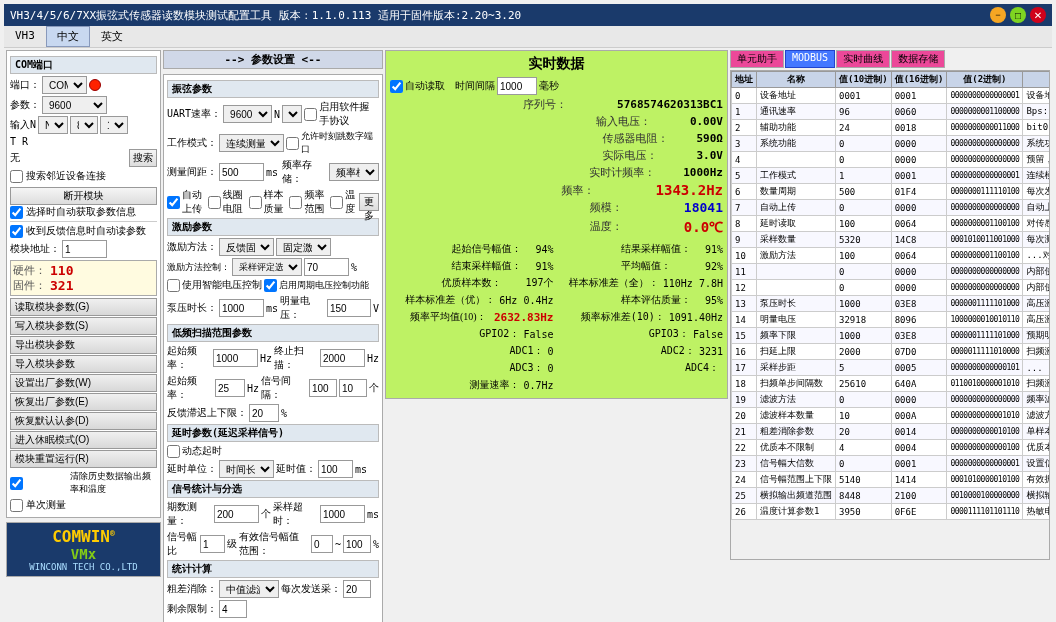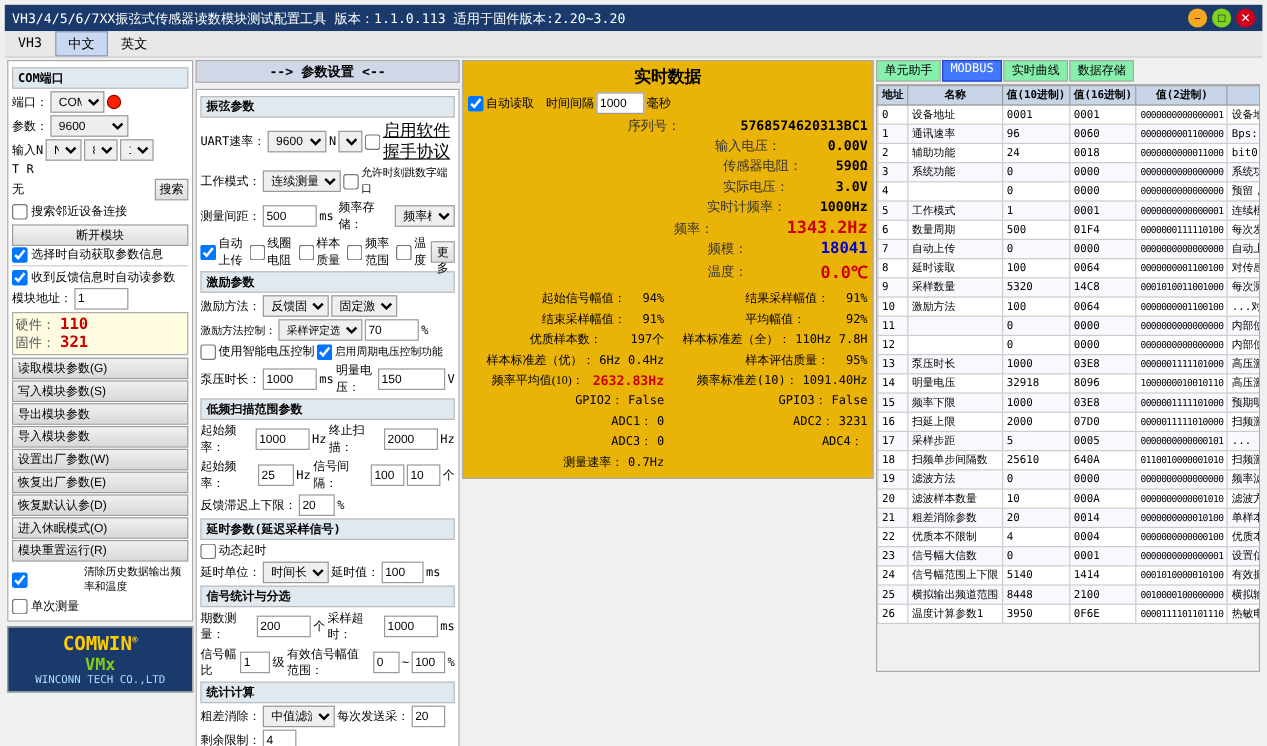--- a/index.html
+++ b/index.html
@@ -25,21 +25,21 @@
     .form-row { display: flex; align-items: center; gap: 2px; margin-bottom: 2px; font-size: 10px; }
     .form-label { flex-shrink: 0; font-size: 10px; }
     input[type=text], select { font-size: 10px; border: 1px solid #999; padding: 1px 2px; height: 18px; }
     .small-input { width: 45px; }
     .med-input { width: 65px; }
     .btn { background: linear-gradient(to bottom, #f5f5f5, #ddd); border: 1px solid #999; padding: 1px 6px; cursor: pointer; font-size: 10px; height: 20px; }
     .btn-small { padding: 1px 3px; height: 18px; font-size: 10px; }
     .checkbox-row { display: flex; align-items: center; gap: 3px; font-size: 10px; margin-bottom: 2px; }
     .led-red { width: 12px; height: 12px; background: #ff2200; border-radius: 50%; border: 1px solid #990000; display: inline-block; }
     .status-bar { background: #e0e0e0; border-top: 1px solid #aaa; display: flex; gap: 10px; padding: 2px 6px; font-size: 10px; }
-    .realtime-panel { background: #eab308; border: 1px solid #aaa; padding: 4px; }
+    .realtime-panel { background: #bef264; border: 1px solid #aaa; padding: 4px; }
     .realtime-title { text-align: center; font-size: 14px; font-weight: bold; margin-bottom: 4px; color: #000; }
     .rt-row { display: flex; align-items: center; font-size: 11px; margin-bottom: 2px; gap: 4px; justify-content: flex-end; }
     .rt-label { color: #333; min-width: 90px; }
     .rt-value { font-weight: bold; color: #000; }
     .rt-value-big { font-size: 14px; font-weight: bold; color: #cc0000; }
     .rt-value-blue { font-size: 13px; font-weight: bold; color: #0000cc; }
     .rt-grid { display: grid; grid-template-columns: 1fr 1fr; gap: 1px 6px; font-size: 10px; }
     .modbus-table { width: 100%; border-collapse: collapse; font-size: 9px; }
     .modbus-table th { background: #c8d4e8; border: 1px solid #999; padding: 1px 3px; font-size: 9px; white-space: nowrap; }
     .modbus-table td { border: 1px solid #ccc; padding: 1px 3px; white-space: nowrap; font-size: 9px; }
@@ -51,21 +51,21 @@
     .inline-select { height: 18px; font-size: 10px; border: 1px solid #999; }
     .hardware-info { border: 1px solid #aaa; padding: 2px; background: #fffbe0; margin: 2px 0; font-size: 11px; }
     .hw-row { display: flex; gap: 4px; font-size: 11px; }
     .hw-label { color: #555; }
     .hw-value { font-weight: bold; color: #cc0000; font-size: 13px; }
     .read-btn-group { display: flex; flex-direction: column; gap: 1px; margin: 2px 0; }
     .read-btn { font-size: 10px; padding: 1px 4px; background: linear-gradient(to bottom, #f0f0f0, #d8d8d8); border: 1px solid #999; cursor: pointer; text-align: left; width: 100%; }
     .divider { height: 1px; background: #ccc; margin: 2px 0; }
     .checkbox-label { font-size: 10px; }
     .modbus-tabs { display: flex; gap: 1px; margin-bottom: 2px; }
-    .mtab { padding: 1px 6px; border: 1px solid #aaa; background: #86efac; cursor: pointer; font-size: 10px; }
+    .mtab { padding: 1px 6px; border: 1px solid #aaa; background: #ec4899; cursor: pointer; font-size: 10px; }
     .mtab.active { background: #4477ff; color: #fff; border-color: #2244cc; }
   </style>
 </head>
 <body>
 
 <div class="main-container">
 
   <div class="title-bar">
     <span>VH3/4/5/6/7XX振弦式传感器读数模块测试配置工具  版本：1.1.0.113 适用于固件版本:2.20~3.20</span>
     <div class="title-bar-right">
@@ -173,21 +173,21 @@
     <div class="middle-panel">
       <div class="panel-title">--&gt;  参数设置  &lt;--</div>
       <div class="panel" style="flex:1;overflow-y:auto;font-size:10px;">
         <div class="section-title">振弦参数</div>
         <div class="form-row">
           <span class="form-label">UART速率：</span>
           <select class="inline-select" style="width:55px"><option>9600</option></select>
           <span>N</span>
           <select class="inline-select" style="width:20px"><option>V</option></select>
           <input type="checkbox" style="">
-          <span style="font-size:14px;text-decoration:underline;">启用软件握手协议</span>
+          <span style="font-size:10px;">启用软件握手协议</span>
         </div>
         <div class="form-row">
           <span class="form-label">工作模式：</span>
           <select class="inline-select" style="width:65px"><option>连续测量</option></select>
           <input type="checkbox" style="">
           <span style="font-size:9px;">允许时刻跳数字端口</span>
         </div>
         <div class="form-row">
           <span class="form-label">测量间距：</span>
           <input type="text" class="small-input" value="500" style="">
@@ -224,21 +224,21 @@
           <input type="checkbox" style="">
           <span>使用智能电压控制</span>
           <input type="checkbox" checked="" style="">
           <span style="font-size:9px;">启用周期电压控制功能</span>
         </div>
         <div class="form-row">
           <span class="form-label">泵压时长：</span>
           <input type="text" class="small-input" value="1000" style="">
           <span>ms</span>
           <span>明量电压：</span>
-          <input type="text" style="width: 56px;" value="150">
+          <input type="text" style="width: 44px;" value="150">
           <span>V</span>
         </div>
         <div class="section-title">低频扫描范围参数</div>
         <div class="form-row">
           <span>起始频率：</span>
           <input type="text" class="small-input" value="1000" style="">
           <span>Hz</span>
           <span>终止扫描：</span>
           <input type="text" class="small-input" value="2000" style="">
           <span>Hz</span>

